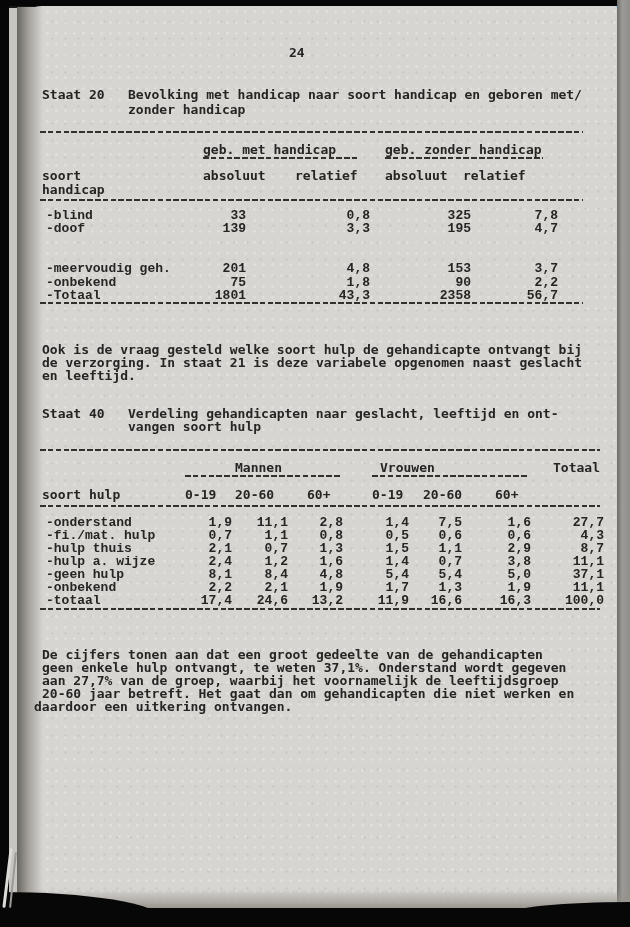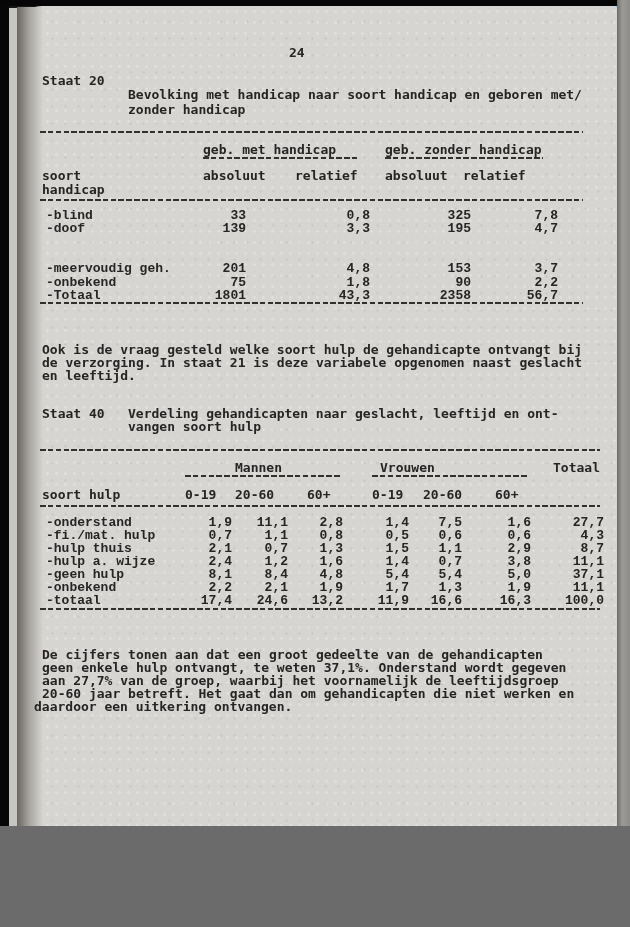--- a/index.html
+++ b/index.html
@@ -1,16 +1,16 @@
 <!DOCTYPE html>
 <html><head>
 <meta charset="utf-8">
 <style>
   html,body{margin:0;padding:0;background:#6b6b6b;}
-  .scan{position:relative;width:630px;height:826px;overflow:hidden;background:#7dd3fc;
+  .scan{position:relative;width:630px;height:927px;overflow:hidden;background:#7dd3fc;
         font-family:"DejaVu Sans Mono",monospace;}
   
   .corner-dark{position:absolute;left:0;top:0;width:80px;height:40px;background:#161616;}
   .page{position:absolute;left:16px;top:6px;width:601px;height:910px;background:#d7d5d2;
         border-radius:26px 3px 0 0 / 28px 3px 0 0;}
   .grain{position:absolute;left:16px;top:6px;width:601px;height:910px;pointer-events:none;opacity:.45;
         background-image:radial-gradient(rgba(255,255,255,.55) 1px,transparent 1.4px),
                          radial-gradient(rgba(110,108,104,.22) 1px,transparent 1.3px);
         background-size:9px 11px,13px 17px;background-position:0 0,4px 7px;}
   
@@ -64,21 +64,21 @@
   <div class="bottom-black"></div>
   <div class="curl"></div>
   <div class="rise"></div>
   <div class="pageedge1"></div>
   <div class="pageedge2"></div>
 
   <div class="content">
 
     <span style="left:289px;top:46px">24</span>
 
-    <span style="left:42px;top:74px">Staat 20</span>
+    <span style="left:42px;top:88px">Staat 20</span>
     <span style="left:128px;top:88px">Bevolking met handicap naar soort handicap en geboren met/</span>
     <span style="left:128px;top:103px">zonder handicap</span>
 
     <div class="rule" style="left:40px;top:131px;width:543px"></div>
     <span style="left:203px;top:143px">geb. met handicap</span>
     <span style="left:385px;top:143px">geb. zonder handicap</span>
     <div class="rule" style="left:203px;top:157px;width:154px"></div>
     <div class="rule" style="left:385px;top:157px;width:158px"></div>
     <span style="left:42px;top:169px">soort</span>
     <span style="left:42px;top:183px">handicap</span>

